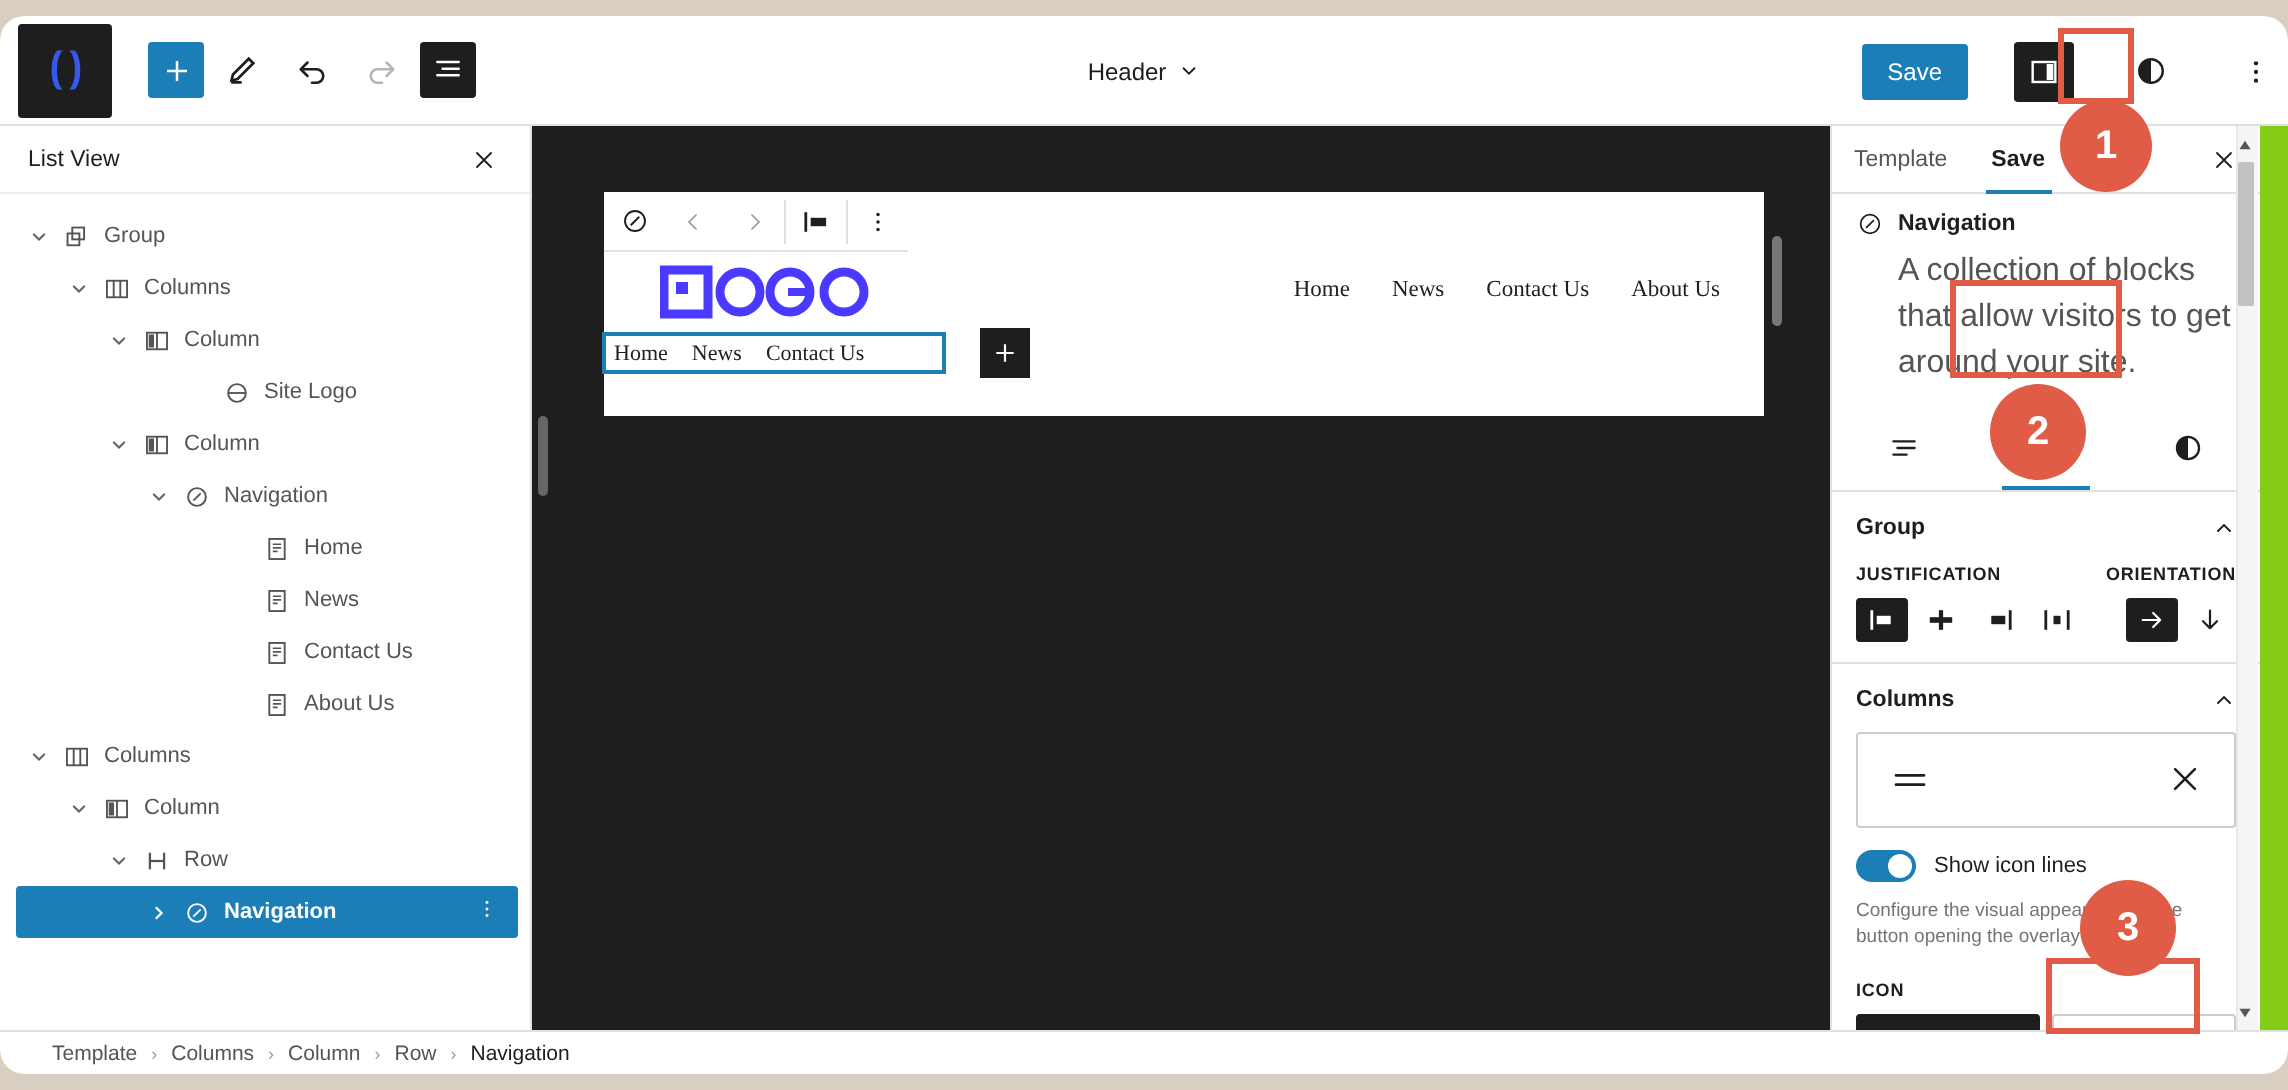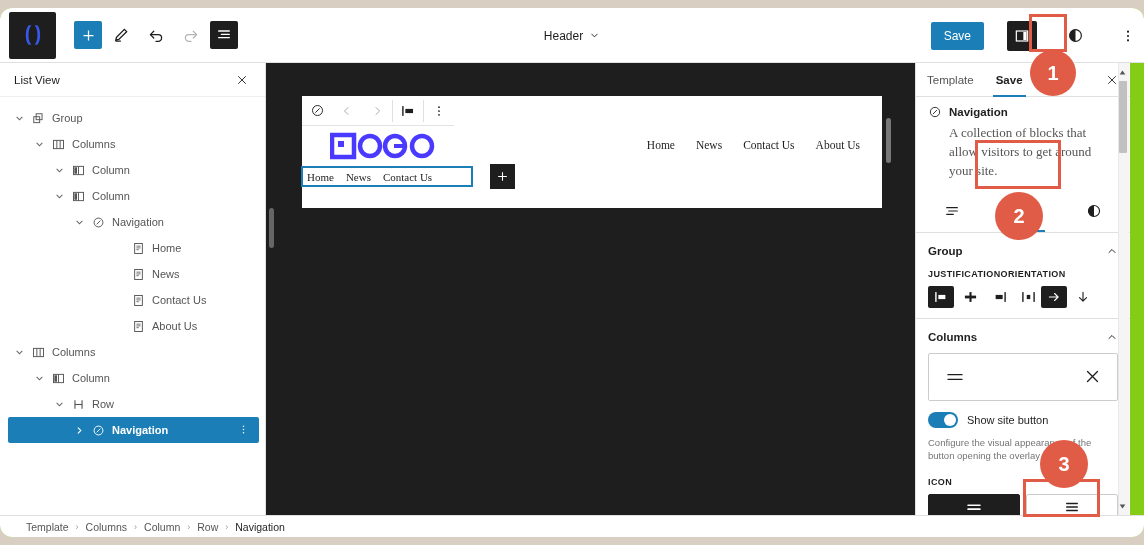--- a/index.html
+++ b/index.html
@@ -161,23 +161,22 @@
   .sb-close {
     position: absolute; right: 10px; cursor: pointer;
     width: 16px; height: 16px; display: flex; align-items: center; justify-content: center;
   }
   .blk-info { padding: 8px 12px 10px 12px; }
   .blk-name {
     display: flex; align-items: center; gap: 7px;
     font-size: 11.5px; font-weight: bold; color: #1e1e1e;
   }
   .blk-desc {
-    font-size: 13px; color: #555; line-height: 1.45; margin-top: 5px;
+    font-size: 16px; color: #555; line-height: 1.45; margin-top: 5px;
     padding-left: 21px;
-    font-family: Liberation Serif, serif;
   }
   .icon-tabs {
     display: flex; height: 42px; border-bottom: 1px solid #e0e0e0;
   }
   .icon-tab {
     flex: 1; display: flex; align-items: center; justify-content: center;
     cursor: pointer; position: relative;
   }
   .icon-tab.active::after {
     content: ''; position: absolute; left: 14px; right: 14px; bottom: 0;
@@ -185,21 +184,21 @@
   }
   .panel { padding: 12px 12px 10px 12px; border-bottom: 1px solid #e0e0e0; }
   .panel-head {
     display: flex; align-items: center; justify-content: space-between;
     font-size: 11.5px; font-weight: bold; color: #1e1e1e; cursor: pointer;
   }
   .sub-label {
     font-size: 9px; font-weight: bold; color: #1e1e1e;
     letter-spacing: 0.4px; text-transform: uppercase;
   }
-  .row-between { display: flex; }
+  .row-between { display: flex; justify-content: space-between; }
   .seg-group { display: flex; align-items: center; gap: 3px; margin-top: 7px; }
   .seg {
     width: 26px; height: 22px; display: flex; align-items: center;
     justify-content: center; cursor: pointer; border-radius: 2px;
   }
   .seg.on { background: #1e1e1e; }
   .toggle-row { display: flex; align-items: center; gap: 9px; margin-top: 14px; }
   .toggle {
     width: 30px; height: 16px; border-radius: 8px; background: #1c7eb6;
     position: relative; cursor: pointer; flex: none;
@@ -382,20 +381,30 @@
             </svg>
           </span>
           <span class="lv-ico">
             <svg width="13" height="13" viewBox="0 0 22 22">
               <rect x="2.5" y="4" width="17" height="14" fill="none" stroke="#555" stroke-width="1.6"></rect>
               <rect x="4" y="5.5" width="4.5" height="11" fill="#555"></rect>
               <path d="M11 4v14" stroke="#555" stroke-width="1.6"></path>
             </svg>
           </span>
           <span>Column</span>
+        </div>
+        <div class="lv-row" style="padding-left: 94px;">
+          <span class="lv-chev"></span>
+          <span class="lv-ico">
+            <svg width="13" height="13" viewBox="0 0 22 22">
+              <circle cx="11" cy="11" r="7.5" fill="none" stroke="#555" stroke-width="1.6"></circle>
+              <path d="M4 11h14" stroke="#555" stroke-width="1.6"></path>
+            </svg>
+          </span>
+          <span>Site Logo</span>
         </div>
         <div class="lv-row" style="padding-left: 54px;">
           <span class="lv-chev">
             <svg width="9" height="9" viewBox="0 0 14 14">
               <path d="M3 5l4 4 4-4" fill="none" stroke="#666" stroke-width="1.7" stroke-linecap="round"></path>
             </svg>
           </span>
           <span class="lv-ico">
             <svg width="13" height="13" viewBox="0 0 22 22">
               <rect x="2.5" y="4" width="17" height="14" fill="none" stroke="#555" stroke-width="1.6"></rect>
@@ -711,21 +720,21 @@
         </svg>
         <svg width="17" height="17" viewBox="0 0 24 24">
           <path d="M5 5l14 14M19 5L5 19" stroke="#1e1e1e" stroke-width="1.8" stroke-linecap="round"></path>
         </svg>
       </div>
 
       <div class="toggle-row" style="margin-top:11px;">
         <div class="toggle">
             <span class="knob"></span>
           </div>
-        <span class="toggle-label">Show site button</span>
+        <span class="toggle-label">Show icon lines</span>
       </div>
 
       <div class="helper">Configure the visual appearance of the button opening the overlay menu.</div>
 
       <div class="sub-label" style="margin-top:14px;">ICON</div>
       <div class="icon-choices">
         <div class="icon-choice on">
           <svg width="22" height="12" viewBox="0 0 24 14">
             <path d="M5 5h14M5 9.5h14" stroke="#fff" stroke-width="1.8" stroke-linecap="round"></path>
           </svg>

